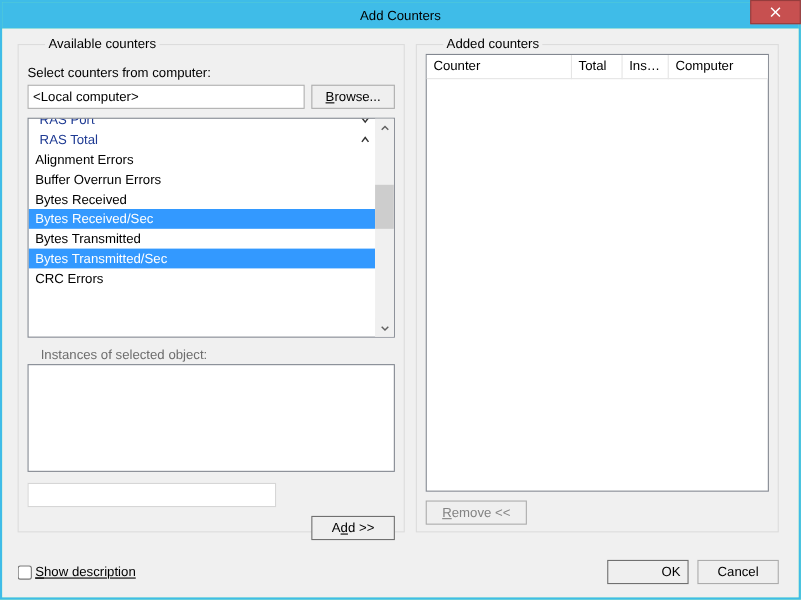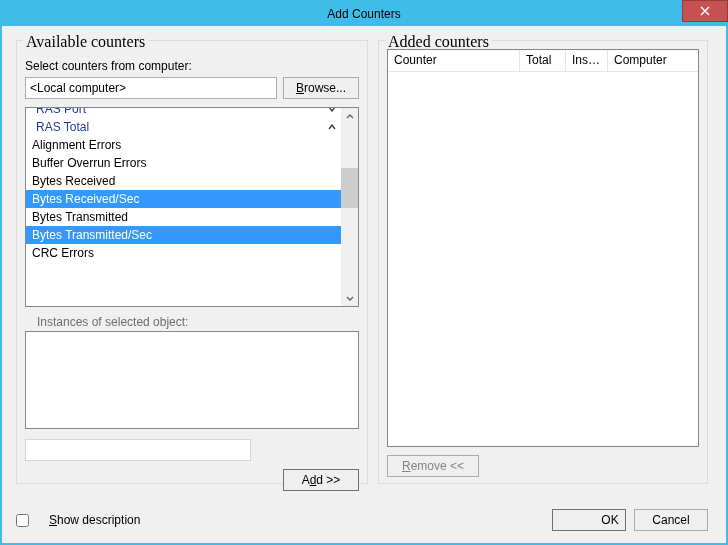--- a/index.html
+++ b/index.html
@@ -55,25 +55,24 @@
 
   
   .group {
     position: absolute;
     border: 1px solid #dcdcdc;
     border-radius: 0;
     padding-top: 14px;
   }
   .group > .legend {
     position: absolute;
-    top: -8px; left: 6px;
+    top: -8px; left: 24px;
     background: #f0f0f0;
     padding: 0 3px;
-    font-size: 16px;
-    font-family: Liberation Serif, serif;
+    font-size: 12px;
   }
 
   .available {
     left: 14px; top: 14px;
     width: 352px; height: 444px;
   }
   .added {
     left: 376px; top: 14px;
     width: 330px; height: 444px;
   }
@@ -274,22 +273,23 @@
     width: 92px;
     color: #838383;
   }
 
   
   .showdesc {
     position: absolute;
     left: 14px; bottom: 16px;
     display: flex;
     align-items: flex-end;
-    gap: 20px;
-    font-size: 12px;
+    gap: 3px;
+    font-size: 12px;
+    text-decoration: underline;
   }
   .showdesc input { width: 13px; height: 13px; }
 
   .ok, .cancel {
     position: absolute;
     bottom: 12px;
     width: 74px; height: 22px;
     background: #efefef;
     border: 1px solid #acacac;
     font-family: inherit;

